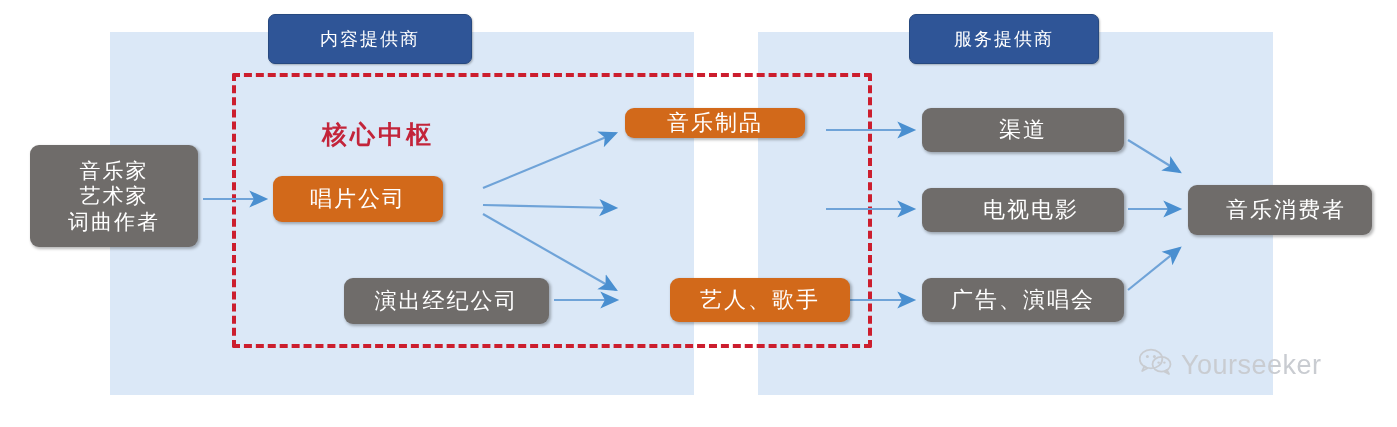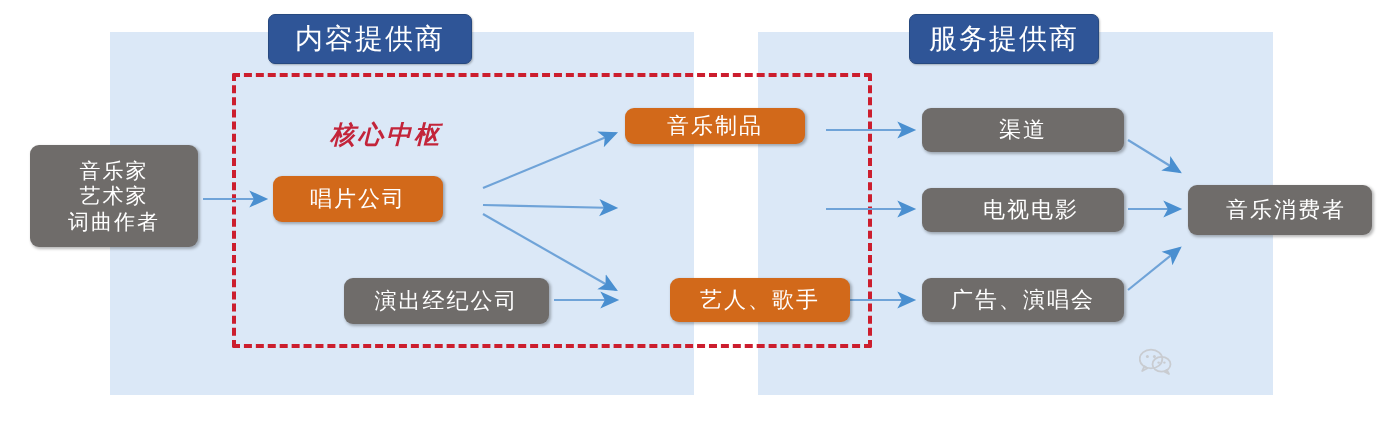--- a/index.html
+++ b/index.html
@@ -24,21 +24,21 @@
   #panel-left   { left: 110px; top: 32px; width: 584px; height: 363px; }
   #panel-right  { left: 758px; top: 32px; width: 515px; height: 363px; }
 
   
   .pill {
     position: absolute;
     background: #2f5597;
     border: 1px solid #27497f;
     border-radius: 7px;
     color: #ffffff;
-    font-size: 28px;
+    font-size: 18px;
     letter-spacing: 2px;
     display: flex;
     align-items: center;
     justify-content: center;
     box-shadow: 1px 1px 2px rgba(0,0,0,0.25);
   }
   #pill-content { left: 268px; top: 14px; width: 202px; height: 48px; }
   #pill-service { left: 909px; top: 14px; width: 188px; height: 48px; }
 
   
@@ -49,26 +49,25 @@
     width: 640px;
     height: 275px;
     border: 4px dashed #cc1e2e;
     border-radius: 2px;
     box-sizing: border-box;
   }
 
   
   #core-label {
     position: absolute;
-    left: 330px;
+    left: 322px;
     top: 118px;
     color: #c3243a;
     font-size: 25px;
     font-weight: bold;
-    font-style: italic;
     letter-spacing: 3px;
     white-space: nowrap;
   }
 
   
   .node {
     position: absolute;
     border-radius: 9px;
     color: #ffffff;
     display: flex;
@@ -81,21 +80,21 @@
     box-shadow: 1.5px 1.5px 3px rgba(0,0,0,0.28);
     line-height: 1.22;
     box-sizing: border-box;
   }
   .node.gray   { background: #6f6c6a; }
   .node.orange { background: #d2691a; }
 
   #node-creators    { left: 30px;  top: 145px; width: 168px; height: 102px; font-size: 21px; }
   #node-label       { left: 273px; top: 176px; width: 170px; height: 46px; font-family: Liberation Serif, serif; }
   #node-agency      { left: 344px; top: 278px; width: 205px; height: 46px; }
-  #node-products    { left: 625px; top: 108px; width: 180px; height: 36px; }
+  #node-products    { left: 625px; top: 108px; width: 180px; height: 30px; }
   #node-copyright   { left: 625px; top: 188px; width: 180px; height: 42px; }
   #node-artists     { left: 625px; top: 278px; width: 180px; height: 44px; margin-left: 45px; }
   #node-channel     { left: 922px; top: 108px; width: 202px; height: 44px; }
   #node-tvfilm      { left: 922px; top: 188px; width: 202px; height: 44px; padding-left: 16px; }
   #node-adconcert   { left: 922px; top: 278px; width: 202px; height: 44px; }
   #node-consumer    { left: 1188px; top: 185px; width: 184px; height: 50px; padding-left: 12px; }
 
   
   #arrows {
     position: absolute;
@@ -215,15 +214,16 @@
         <ellipse cx="12" cy="11" rx="11.3" ry="9.3" fill="none" stroke="#c9ccd1" stroke-width="1.8"></ellipse>
         <path d="M5.5 18.2 L3.2 23 L8.4 20.2 Z" fill="none" stroke="#c9ccd1" stroke-width="1.8" stroke-linejoin="round"></path>
         <circle cx="8.4" cy="8.6" r="1.5" fill="#c9ccd1"></circle>
         <circle cx="15.4" cy="8.6" r="1.5" fill="#c9ccd1"></circle>
         <ellipse cx="22.5" cy="16.3" rx="9" ry="7.4" fill="none" stroke="#c9ccd1" stroke-width="1.8"></ellipse>
         <path d="M27.8 22 L30 26 L25.6 23.6 Z" fill="none" stroke="#c9ccd1" stroke-width="1.8" stroke-linejoin="round"></path>
         <circle cx="19.6" cy="14.6" r="1.2" fill="#c9ccd1"></circle>
         <circle cx="25.4" cy="14.6" r="1.2" fill="#c9ccd1"></circle>
       </svg>
     </span>
+    <span class="wm-text">Yourseeker</span>
   </div>
 
 </div>
 
 </body></html>

